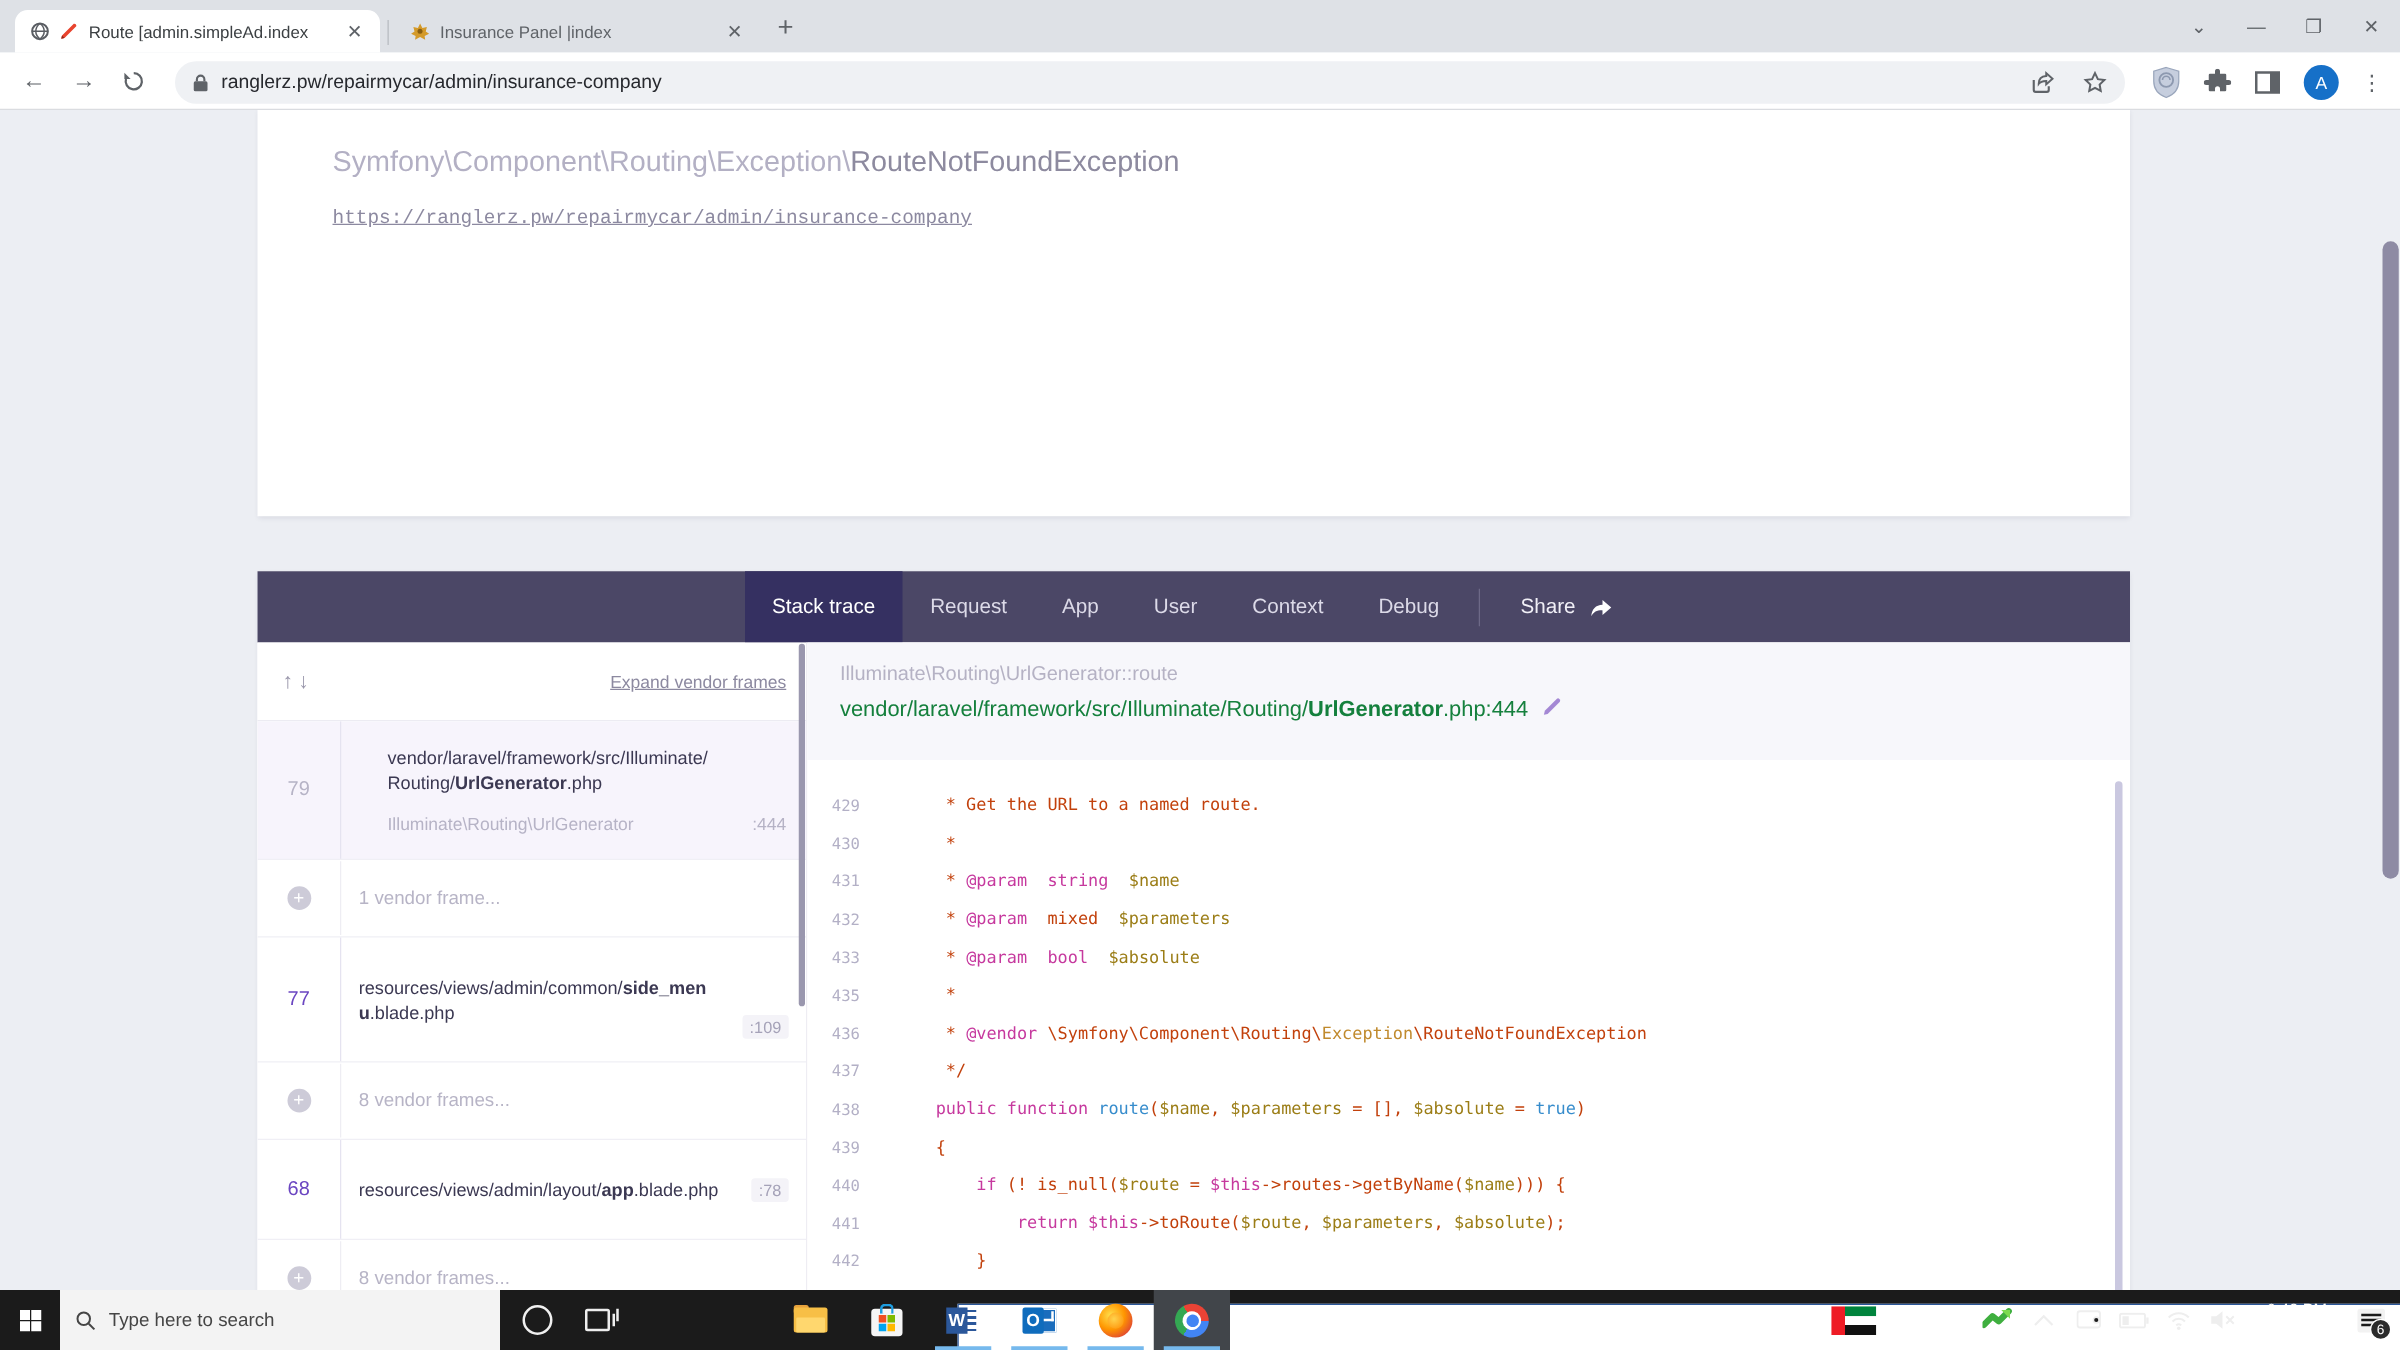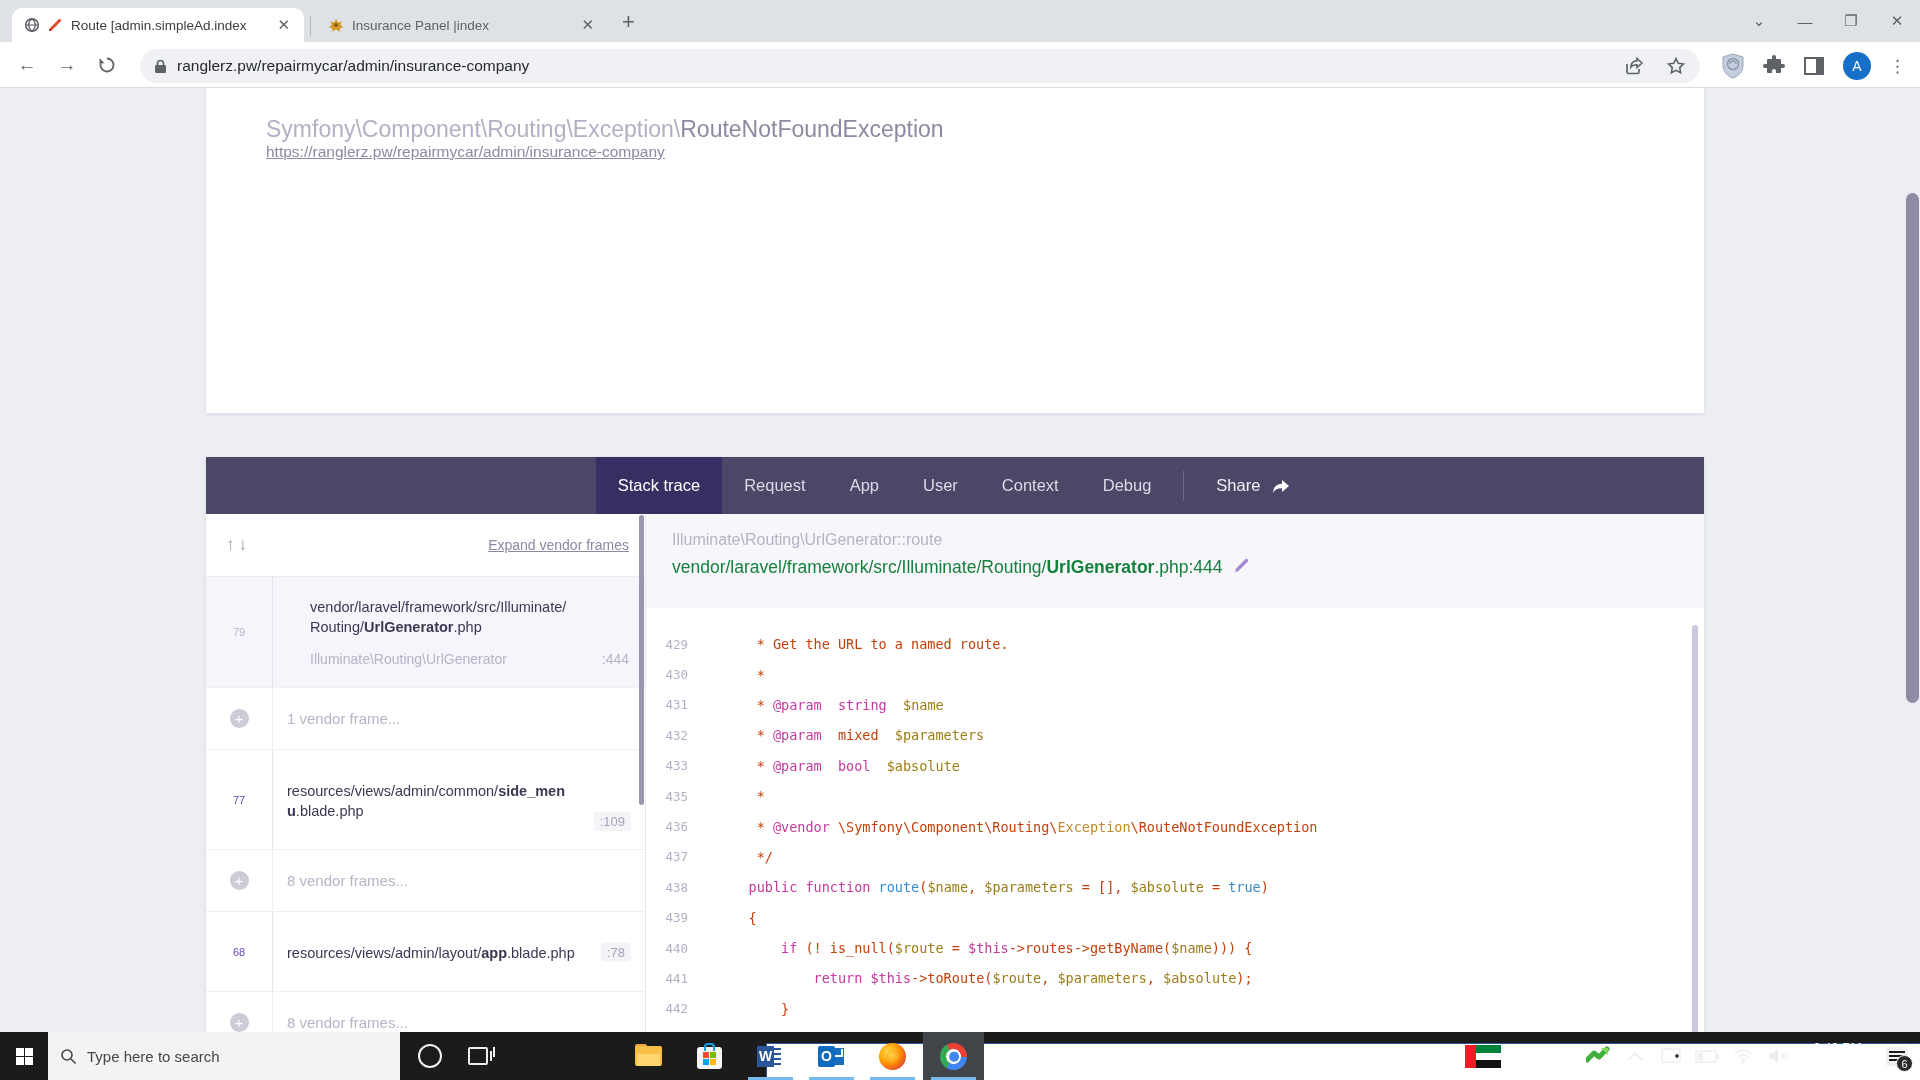--- a/index.html
+++ b/index.html
@@ -28,38 +28,38 @@
   .dots { color:#5f6368; font-size:17px; letter-spacing:0; }
 
   
   .page { position:absolute; left:0; top:88px; width:1920px; height:944px; background:#eceef3; overflow:hidden; }
   .card { position:absolute; left:206px; width:1498px; background:#fff; box-shadow:0 1px 4px rgba(40,40,80,.10); }
   .err-card { top:0px; height:325px; padding:28px 40px 0 60px; }
   .exc-class { font-size:23px; }
   .exc-class .pre { color:#b3b0c4; }
   .exc-class .name { color:#8d8a9f; }
   .err-msg { margin-top:16px; font-size:26px; font-weight:bold; color:#2f2c4a; line-height:38px; }
-  .err-link { display:inline-block; font-size:15.5px; color:#8c89a0; text-decoration:underline; }
+  .err-link { display:inline-block; margin-top:22px; font-size:15.5px; color:#8c89a0; text-decoration:underline;font-family:Liberation Mono, monospace; }
 
   .trace-card { top:369px; height:663px; }
   .trace-nav { height:57px; background:#4b4766; display:flex; align-items:center; justify-content:center; }
   .trace-tab { height:57px; display:flex; align-items:center; padding:0 22px; color:#dcdae8; font-size:16.5px; cursor:default; }
   .trace-tab.active { background:#353061; color:#fff; }
   .nav-divider { width:1px; height:30px; background:#6d6987; margin:0 10px; }
   .share-btn { height:57px; display:flex; align-items:center; gap:10px; padding:0 22px; color:#f0eff6; font-size:16.5px; }
 
   .trace-body { position:absolute; top:57px; left:0; right:0; bottom:0; display:flex; }
   .frames-col { width:440px; border-right:1px solid #e9e8f0; position:relative; background:#fff; }
   .frames-head { height:63px; display:flex; align-items:center; padding:0 16px 0 20px; border-bottom:1px solid #ecebf2; }
   .updown { color:#9b98ac; font-size:17px; letter-spacing:4px; }
   .expand-link { margin-left:auto; font-size:14px; color:#8c89a0; text-decoration:underline; }
   .frames-list { position:absolute; top:63px; left:0; right:0; bottom:0; overflow:hidden; }
   .frame-row { display:flex; border-bottom:1px solid #f0eff5; position:relative; }
   .frame-row.active { background:#f7f4fc; }
-  .num-col { width:66px; flex:0 0 auto; display:flex; align-items:center; justify-content:center; font-size:11px; }
+  .num-col { width:66px; flex:0 0 auto; display:flex; align-items:center; justify-content:center; font-size:16px; }
   .num-muted { color:#b6b3c6; }
   .num-purple { color:#6b46c1; }
   .frame-main { flex:1; border-left:1px solid #e5e3f0; padding:18px 16px 16px 14px; display:flex; flex-direction:column; justify-content:center; }
   .frame-path { font-size:14.5px; color:#3b3852; line-height:20px; word-break:break-all; padding-right:54px; }
   .frame-path b { font-weight:bold; }
   .frame-sub { display:flex; justify-content:space-between; margin-top:14px; font-size:14px; color:#b6b3c6; }
   .line-chip { position:absolute; right:14px; bottom:18px; font-size:13px; color:#a5a2b8; background:#f4f3f8; border-radius:3px; padding:2px 6px; }
   .frame-row.single .line-chip { bottom:auto; top:50%; transform:translateY(-50%); }
   .vendor-row { display:flex; align-items:center; height:62px; border-bottom:1px solid #f0eff5; }
   .vendor-ico { width:66px; display:flex; justify-content:center; }

